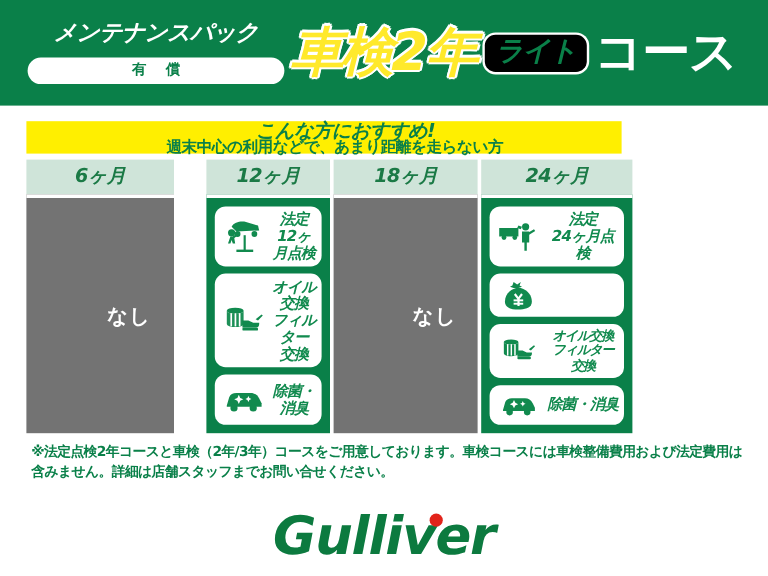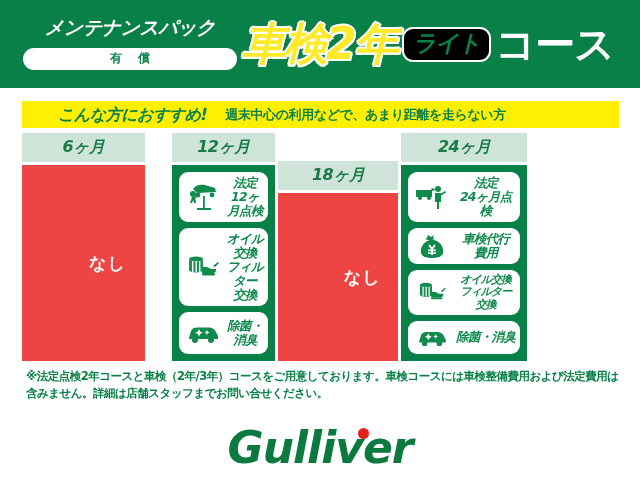--- a/index.html
+++ b/index.html
@@ -81,24 +81,25 @@
     color:#ffffff;
     font-size:40px;
     font-weight:bold;
     letter-spacing:-1px;
     line-height:1;
   }
 
   
   .recommend-bar{
     position:absolute;left:22px;top:101px;
-    width:597px;height:27px;
+    width:496px;height:27px;
     background:#ffef00;
     display:flex;align-items:center;
     box-sizing:border-box;
+    flex-direction:column;
   }
   .rec-strong{
     color:#0a8049;
     font-weight:bold;
     font-size:16px;
     font-style:italic;
     letter-spacing:-0.5px;
     margin-left:36px;
     line-height:1;
   }
@@ -120,21 +121,21 @@
     box-sizing:border-box;
   }
   .col{
     display:flex;flex-direction:column;
     box-sizing:border-box;
     border-right:3px solid #ffffff;
   }
   .col:last-child{border-right:none;}
   .col-6{width:150px;}
   .col-12{width:150px;padding-left:24px;}
-  .col-18{width:147px;margin-top:28px;}
+  .col-18{width:147px;}
   .col-24{width:150px;}
 
   .col-head{
     height:29px;
     background:#cfe4d9;
     color:#1b7a46;
     font-size:16px;
     font-weight:bold;
     font-style:italic;
     letter-spacing:-0.5px;
@@ -142,21 +143,21 @@
     box-sizing:border-box;
   }
   .col-body{
     flex:1;
     box-sizing:border-box;
     display:flex;flex-direction:column;
     align-items:center;justify-content:center;
     border-top:3px solid #ffffff;
   }
   .body-none{
-    background:#ef4444;
+    background:#737373;
     padding-left:48px;
   }
   .body-filled{
     background:#0a8049;
     justify-content:flex-start;
     padding:7px 7px 7px 7px;
     gap:6px;
   }
   .none-label{
     color:#ffffff;
@@ -349,21 +350,20 @@
             <g fill="#118a4e">
               <path d="M11 3 l3 2 l3 -2 l-1 3 l2 1 l-3 1 l-4 0 l-3 -1 l2 -1 z"></path>
               <path d="M13 8 C6 10 3 16 4 21 C5 25 10 26 15 26 C20 26 25 25 26 21 C27 16 24 10 17 8 Z"></path>
               <path d="M12 13 l3 4 l3 -4" stroke="#ffffff" stroke-width="1.8" fill="none"></path>
               <rect x="11" y="17.5" width="8" height="1.6" fill="#ffffff"></rect>
               <rect x="11" y="20.3" width="8" height="1.6" fill="#ffffff"></rect>
               <rect x="14.2" y="17" width="1.8" height="6" fill="#ffffff"></rect>
             </g>
           </svg>
         </span>
-        <span class="pill-label lbl-2">車検代行<br>費用</span>
       </div>
 
       <div class="pill">
         <span class="pill-icon">
           <svg width="34" height="26" viewBox="0 0 36 30">
             <g fill="#118a4e">
               <ellipse cx="11" cy="7" rx="7" ry="2.6"></ellipse>
               <path d="M4 7 v11 a7 2.6 0 0 0 14 0 V7 a7 2.6 0 0 1 -14 0 z"></path>
               <rect x="7" y="9" width="1.4" height="11" fill="#ffffff"></rect>
               <rect x="10.5" y="9" width="1.4" height="11" fill="#ffffff"></rect>

